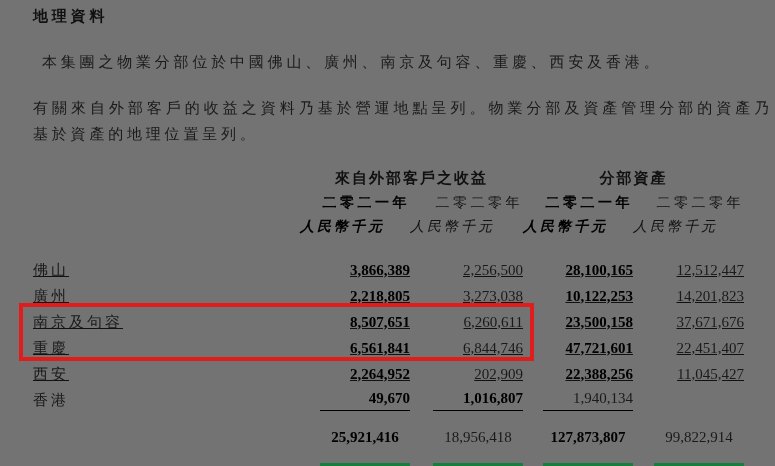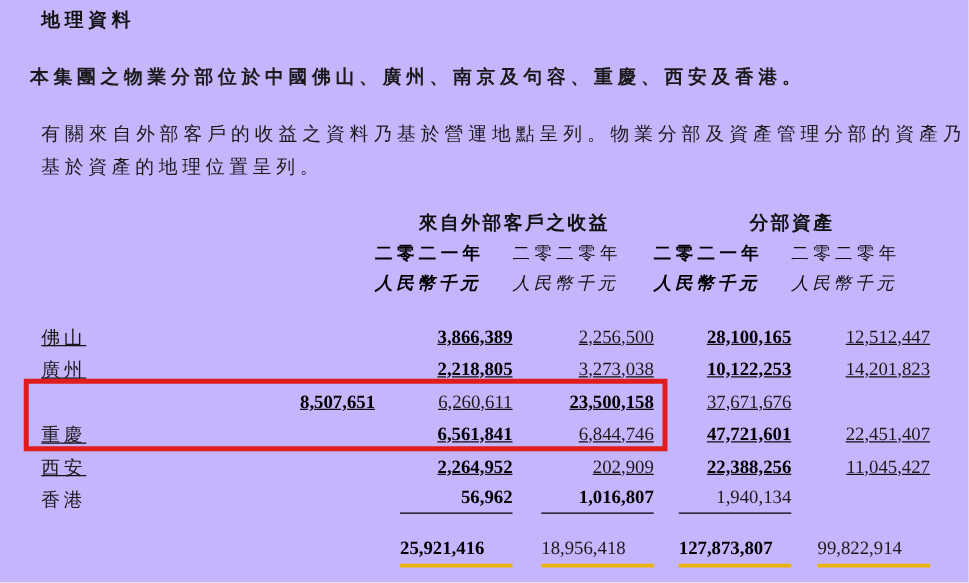--- a/index.html
+++ b/index.html
@@ -1,55 +1,55 @@
 <!DOCTYPE html>
 <html><head>
 <meta charset="utf-8">
 <style>
   html,body { margin:0; padding:0; background:#ffffff; }
   .page {
     position:relative;
     width:775px; height:466px;
-    background:#c4b5fd;
+    background:#737373;
     color:#111111;
     font-family:"Liberation Serif","DejaVu Serif",serif;
     overflow:hidden;
   }
   .heading {
     position:absolute; left:33px; top:7px;
     font-size:15px; font-weight:bold; letter-spacing:3.8px;
     white-space:nowrap;
   }
   .para { font-size:15px; letter-spacing:3.8px; line-height:26px; color:#1a1a1a; }
-  .para1 { position:absolute; left:24px; top:49px; white-space:nowrap;font-weight:bold; }
+  .para1 { position:absolute; left:42px; top:49px; white-space:nowrap; }
   .para2 { position:absolute; left:33px; top:95px; width:740px; text-align:justify; }
 
   .geo-table { position:absolute; left:33px; top:165px; width:711px; }
   .trow { display:grid; grid-template-columns:267px 110px 113px 110px 111px; align-items:center; }
   .trow-group { display:grid; grid-template-columns:267px 223px 221px; align-items:center; height:26px; }
   .grp { text-align:center; font-weight:bold; font-size:15px; letter-spacing:2px; }
   .hrow { height:24px; }
   .urow { height:24px; }
   .hspacer1 { height:18px; }
   .hspacer2 { height:16px; }
   .brow { height:26px;text-decoration:underline; }
   .lrow { height:26px; }
   .totrow { height:26px; }
   .lbl { font-size:15px; letter-spacing:3px; color:#1a1a1a; white-space:nowrap; }
   .num { text-align:right; font-size:15px; color:#1a1a1a; white-space:nowrap; }
-  .yr  { font-size:14px; letter-spacing:3.5px; white-space:nowrap; }
+  .yr  { text-align:right; font-size:14px; letter-spacing:3.5px; white-space:nowrap; }
   .unit{ text-align:left; font-size:14px; letter-spacing:3px; font-style:italic; white-space:nowrap; }
   .b   { font-weight:bold; color:#000000; }
   .seg {
     display:inline-block; width:90px; text-align:right;
     border-bottom:1.5px solid #000; padding-bottom:3px;
   }
   .seg-thick {
-    display:inline-block; width:90px; text-align:left;
-    border-bottom:3px solid #eab308; padding-bottom:3px;
+    display:inline-block; width:90px; text-align:center;
+    border-bottom:3px solid #15803d; padding-bottom:17px;
   }
   .highlight-box {
     position:absolute; left:19px; top:303px;
     width:515px; height:58px;
     box-sizing:border-box;
     border:4px solid #e01c1c;
     pointer-events:none;
   }
 </style>
 </head>
@@ -98,20 +98,21 @@
 
     <div class="trow brow">
       <div class="lbl">廣州</div>
       <div class="num b">2,218,805</div>
       <div class="num">3,273,038</div>
       <div class="num b">10,122,253</div>
       <div class="num">14,201,823</div>
     </div>
 
     <div class="trow brow">
+      <div class="lbl">南京及句容</div>
       <div class="num b">8,507,651</div>
       <div class="num">6,260,611</div>
       <div class="num b">23,500,158</div>
       <div class="num">37,671,676</div>
     </div>
 
     <div class="trow brow">
       <div class="lbl">重慶</div>
       <div class="num b">6,561,841</div>
       <div class="num">6,844,746</div>
@@ -122,21 +123,21 @@
     <div class="trow brow">
       <div class="lbl">西安</div>
       <div class="num b">2,264,952</div>
       <div class="num">202,909</div>
       <div class="num b">22,388,256</div>
       <div class="num">11,045,427</div>
     </div>
 
     <div class="trow lrow">
       <div class="lbl">香港</div>
-      <div class="num"><span class="seg b">56,962</span></div>
+      <div class="num"><span class="seg b">49,670</span></div>
       <div class="num"><span class="seg b">1,016,807</span></div>
       <div class="num"><span class="seg">1,940,134</span></div>
     </div>
 
     <div class="hspacer2"></div>
 
     <div class="trow totrow">
       <div></div>
       <div class="num"><span class="seg-thick b">25,921,416</span></div>
       <div class="num"><span class="seg-thick">18,956,418</span></div>

